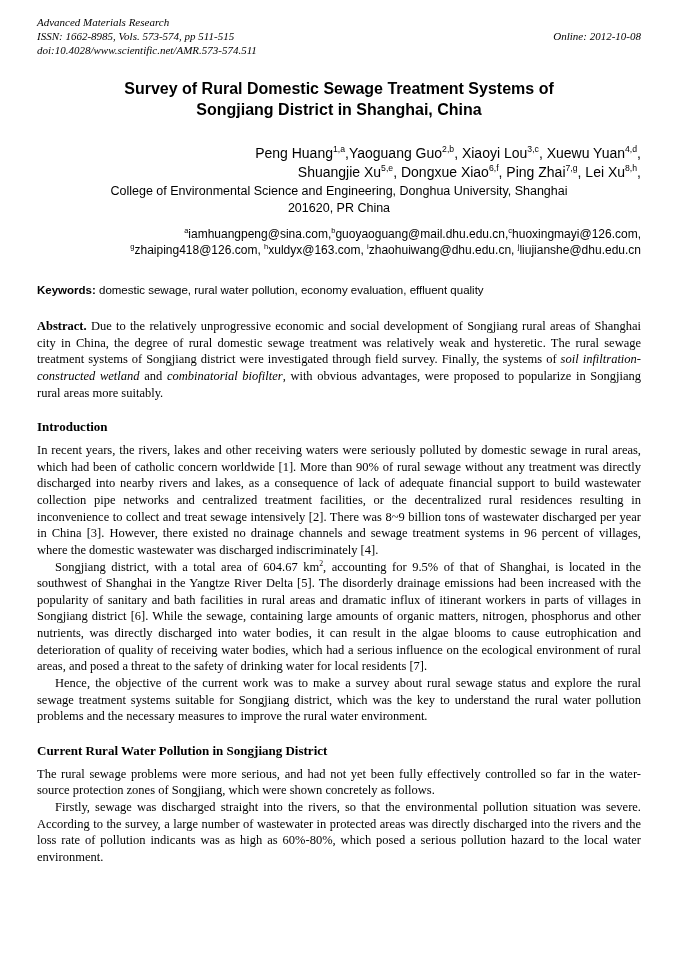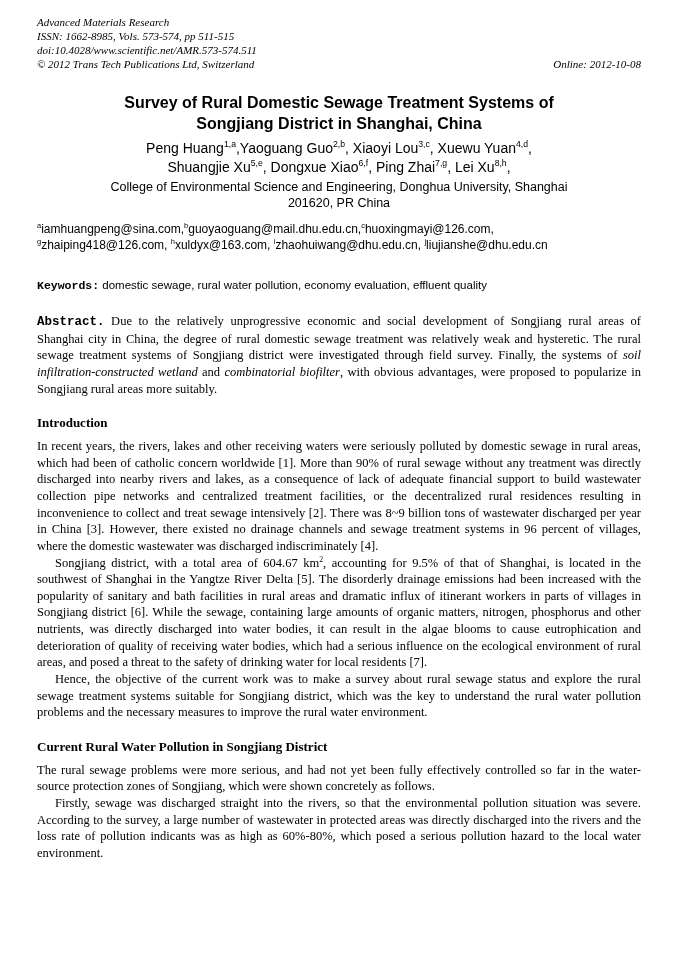--- a/index.html
+++ b/index.html
@@ -1,51 +1,50 @@
 <!DOCTYPE html>
 <html><head>
 <meta charset="utf-8">
 <style>
   html,body{margin:0;padding:0;background:#ffffff;}
   .page{width:678px;min-height:959px;box-sizing:border-box;background:#fff;color:#000;
         padding:15px 37px 24px 37px;}
   
-  .hdr{display:flex;justify-content:space-between;align-items:flex-end;
+  .hdr{display:flex;justify-content:space-between;align-items:center;
        font:italic 11px/1.28 "Liberation Serif",serif;}
   .hdr-left div{white-space:nowrap;}
   .hdr-right{white-space:nowrap;}
   
   .title{margin-top:22px;text-align:center;
          font:bold 16px/1.3 "Liberation Sans",sans-serif;}
-  .authors{margin-top:4px;text-align:center;
+  .authors{margin-top:23px;text-align:right;
            font:14px/1.38 "Liberation Sans",sans-serif;}
   sup{font-size:0.62em;vertical-align:super;line-height:0;}
   .affil{margin-top:1px;text-align:center;font:12.5px/1.3 "Liberation Sans",sans-serif;}
-  .emails{margin-top:11px;text-align:left;font:12px/1.32 "Liberation Sans",sans-serif;}
+  .emails{margin-top:11px;text-align:right;font:12px/1.32 "Liberation Sans",sans-serif;}
   
   .keywords{margin-top:24px;font:11.5px/1.35 "Liberation Sans",sans-serif;text-align:left;}
-  .b{font-weight:bold;font-family:Liberation Mono, monospace;}
+  .b{font-weight:bold;}
   .i{font-style:italic;}
   
   .abstract,.para{font:12.5px/1.33 "Liberation Serif",serif;text-align:justify;margin:0;}
   .abstract{margin-top:20px;}
   .sec-head{font:bold 13px/1.3 "Liberation Serif",serif;margin:18px 0 6px 0;}
   .indent{text-indent:18px;}
 </style>
 </head>
 <body>
 
 <div class="page">
 
   <div class="hdr">
     <div class="hdr-left">
       <div>Advanced Materials Research</div>
       <div>ISSN: 1662-8985, Vols. 573-574, pp 511-515</div>
       <div>doi:10.4028/www.scientific.net/AMR.573-574.511</div>
-      <div>© 2012 Trans Tech Publications Ltd, Switzerland</div>
     </div>
     <div class="hdr-right">Online: 2012-10-08</div>
   </div>
 
   <div class="title">
     <div>Survey of Rural Domestic Sewage Treatment Systems of</div>
     <div>Songjiang District in Shanghai, China</div>
   </div>
 
   <div class="authors">

